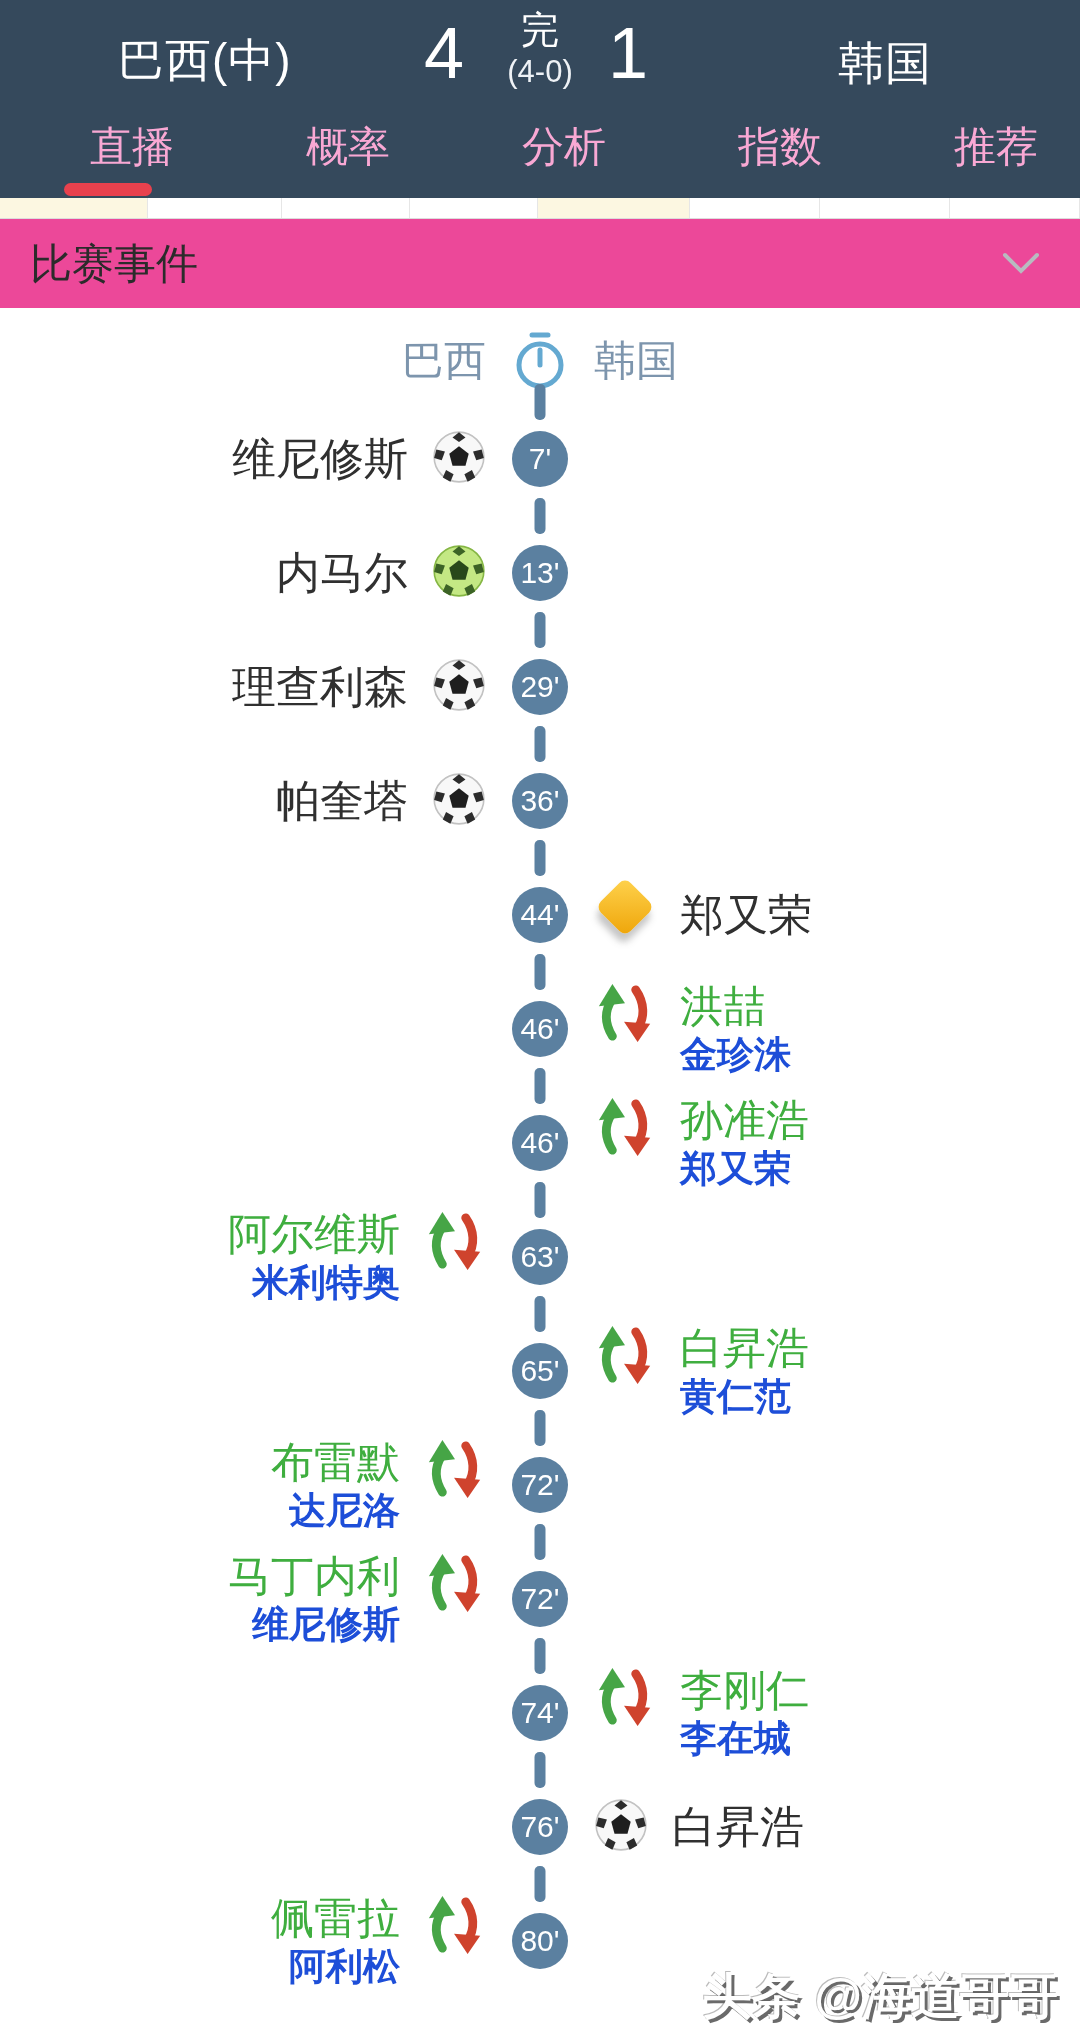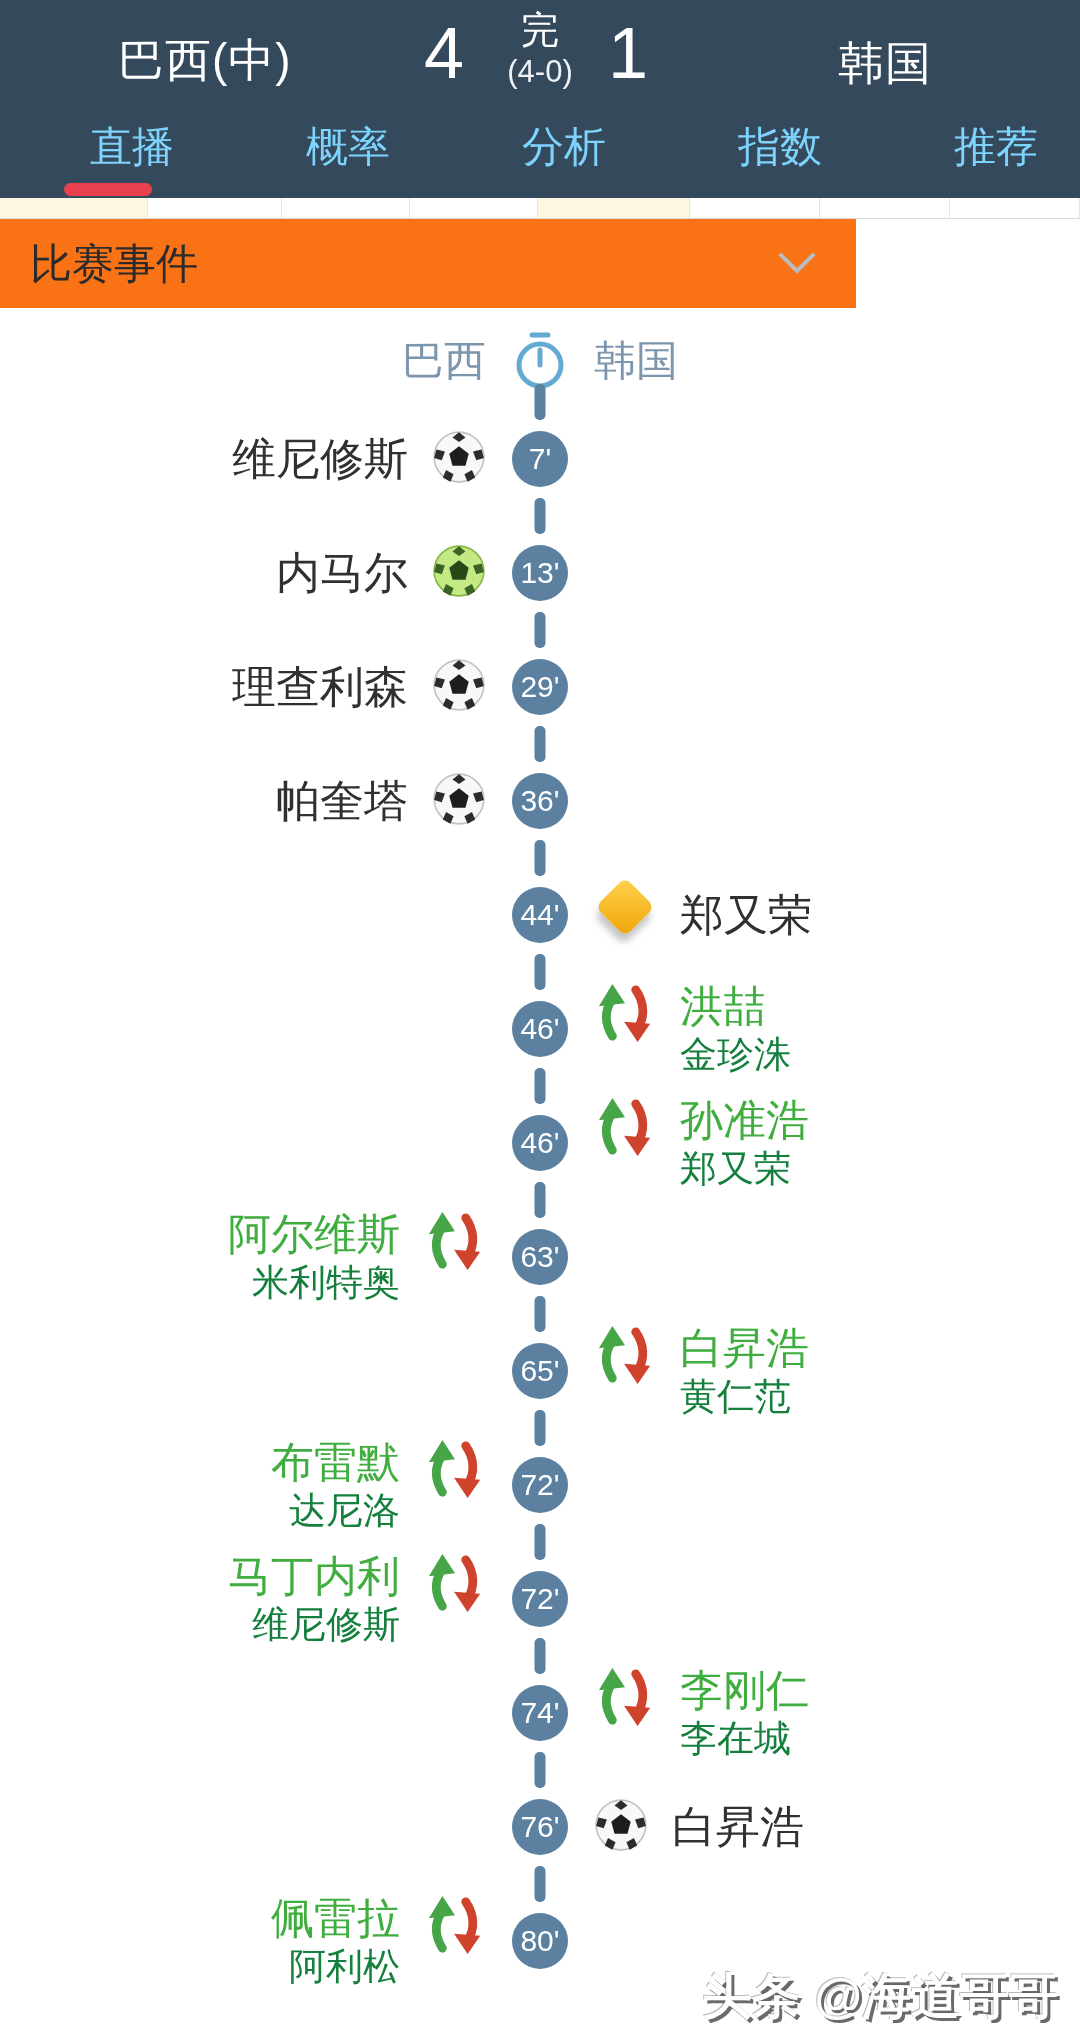--- a/index.html
+++ b/index.html
@@ -15,51 +15,51 @@
   .home-name{position:absolute;left:118px;top:30px;font-size:46px;letter-spacing:1px;}
   .away-name{position:absolute;left:838px;top:33px;font-size:46px;letter-spacing:1px;}
   .score-home{position:absolute;left:424px;top:12px;font-size:72px;font-weight:500;}
   .score-away{position:absolute;left:608px;top:12px;font-size:72px;font-weight:500;}
   .status-block{position:absolute;left:50%;transform:translateX(-50%);top:10px;text-align:center;}
   .status-label{font-size:38px;line-height:1.1;}
   .half-score{font-size:31px;margin-top:2px;color:#eef2f6;}
   
   .tabs{position:absolute;left:0;bottom:0;width:100%;height:103px;display:flex;}
   .tab{flex:1;position:relative;display:flex;align-items:center;justify-content:center;
-       font-size:42px;color:#7dd3fc;padding-left:48px;}
+       font-size:42px;color:#f9a8d4;padding-left:48px;}
   .tab.active::after{content:'';position:absolute;left:50%;transform:translateX(-50%);
        bottom:2px;width:88px;height:13px;border-radius:7px;background:#e8414d;}
   
   .odds-strip{display:flex;width:1080px;height:20px;background:#fff;border-bottom:1px solid #dcdcdc;}
   .odds-cell{height:100%;box-sizing:border-box;border-right:1px solid #e6e6e6;}
   .odds-cell.cream{background:#fcf7e1;}
   .odds-cell.white{background:#ffffff;}
   
-  .section-bar{position:relative;width:856px;height:89px;background:#f97316;
+  .section-bar{position:relative;width:1080px;height:89px;background:#ec4899;
        display:flex;align-items:center;}
   .section-title{margin-left:30px;font-size:42px;color:#2b2b2b;}
   .section-chevron{position:absolute;right:40px;top:50%;transform:translateY(-50%);line-height:0;}
   
   .content{position:relative;width:1080px;background:#fff;}
   .tl-header{display:flex;justify-content:center;align-items:center;gap:26px;
        padding-top:24px;height:58px;color:#7d95ad;font-size:42px;}
   .events{margin-top:12px;}
   .event{position:relative;height:114px;display:flex;align-items:center;}
   .event::before{content:'';position:absolute;left:50%;top:-18px;transform:translateX(-50%);
        width:11px;height:36px;border-radius:5px;background:#5b80a0;}
   .circle{width:56px;height:56px;border-radius:50%;background:#5b80a0;color:#fff;
        font-size:30px;display:flex;align-items:center;justify-content:center;flex:0 0 56px;z-index:1;}
   .side{flex:1;display:flex;align-items:flex-start;gap:24px;}
   .side.left{justify-content:flex-end;padding-right:26px;}
   .side.right{justify-content:flex-start;padding-left:26px;}
   .pname{font-size:44px;color:#303030;}
   .sub-names{display:flex;flex-direction:column;line-height:1.12;}
   .side.left .sub-names{align-items:flex-end;text-align:right;}
   .in{color:#3fae3f;font-size:43px;}
-  .out{color:#15803d;font-size:37px;margin-top:4px;}
+  .out{color:#1d4ed8;font-size:37px;margin-top:4px;font-weight:bold;}
   .ycard{width:42px;height:42px;border-radius:8px;transform:rotate(45deg);
        background:linear-gradient(135deg,#ffd34e,#eea408);
        box-shadow:5px 7px 7px rgba(90,90,90,.35);margin:0 10px;}
   svg{display:block;}
   
   .watermark{position:absolute;right:22px;bottom:14px;font-size:49px;font-weight:bold;color:#ffffff;
        text-shadow:3px 3px 0 rgba(90,90,90,.9),-1px -1px 0 rgba(120,120,120,.5);z-index:5;}
 </style>
 </head>
 <body>

